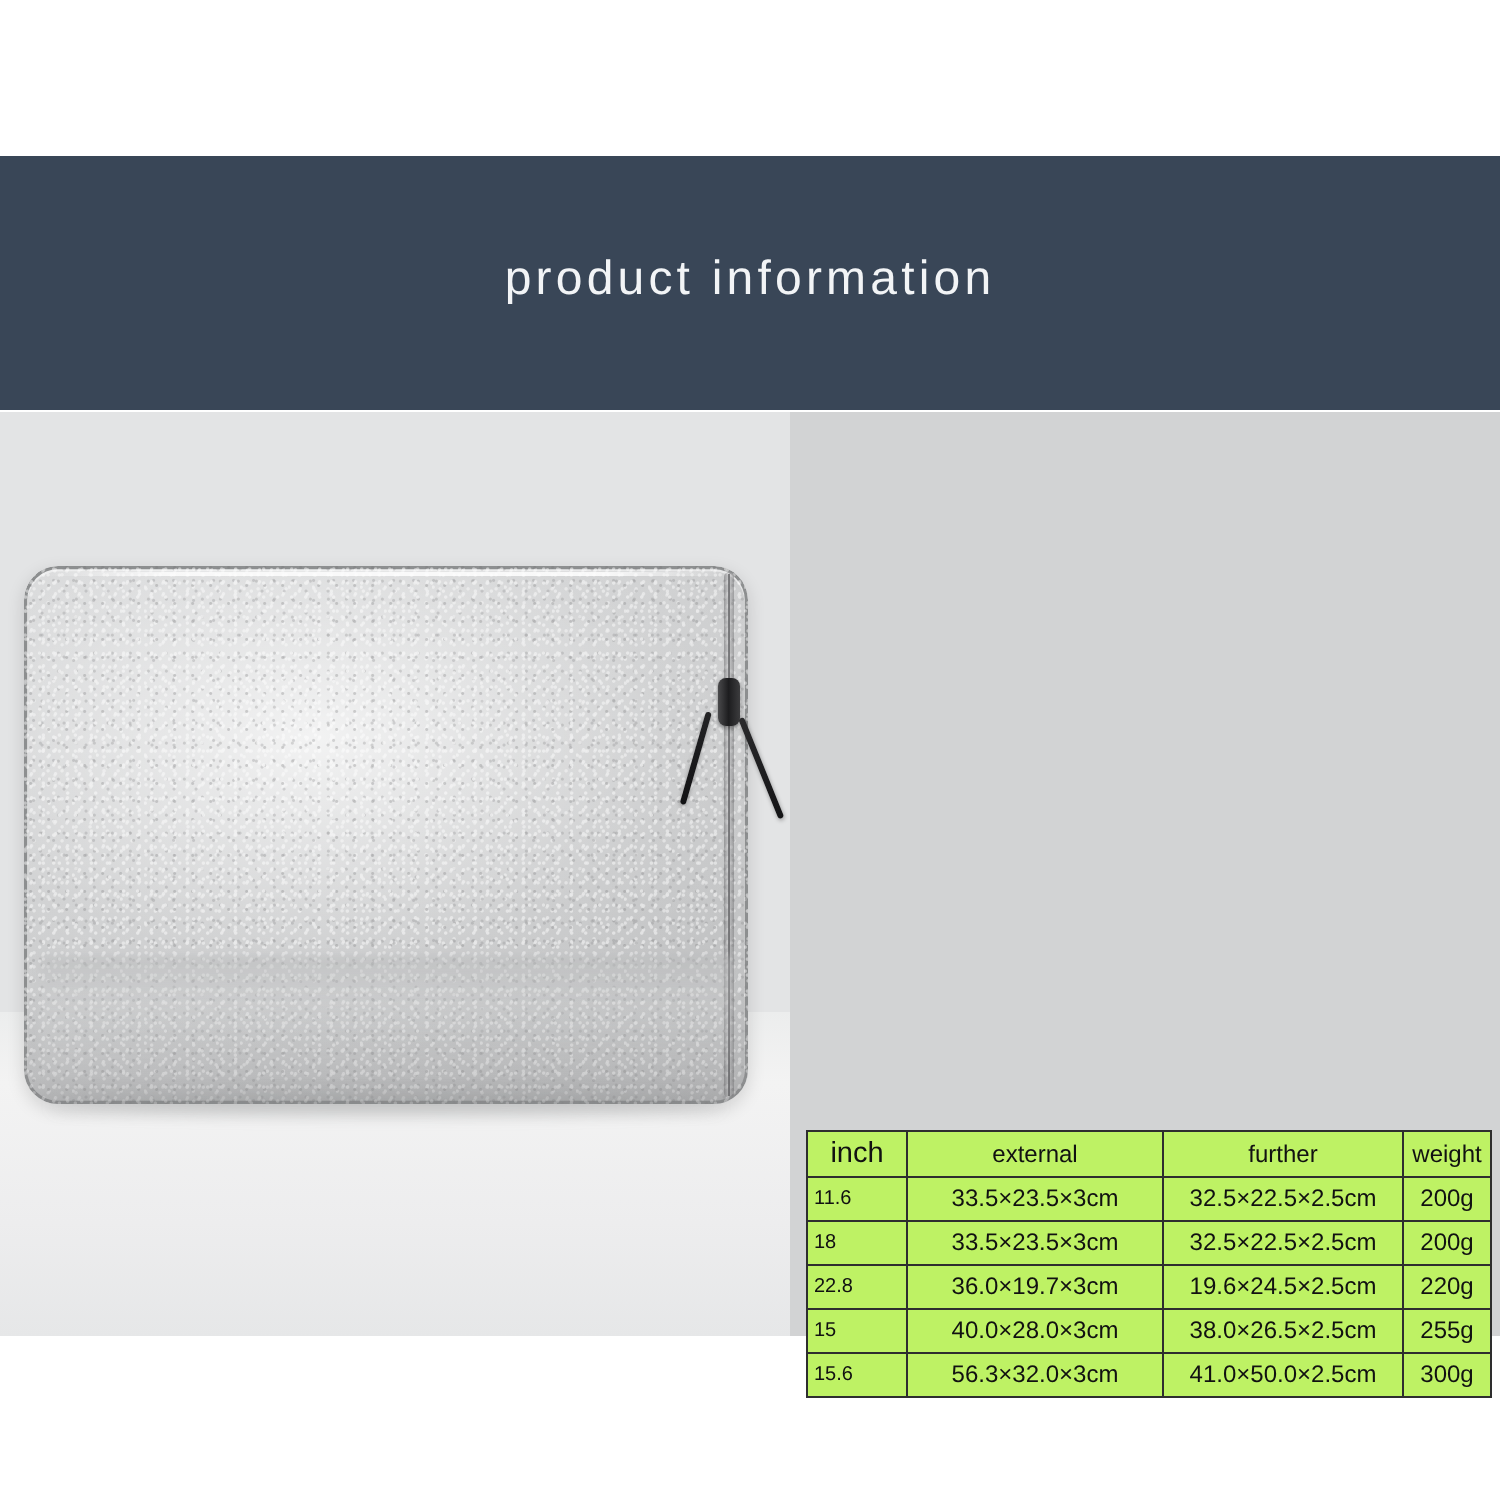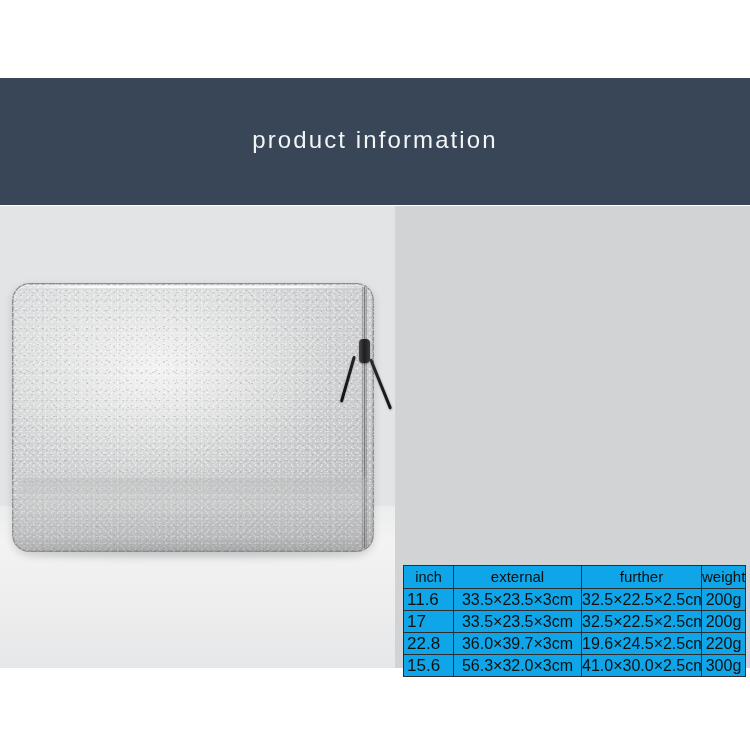--- a/index.html
+++ b/index.html
@@ -237,42 +237,42 @@
     table-layout: fixed;
     background: #d2d3d4;
   }
   .spec-table th,
   .spec-table td {
     border: 1px solid #2e2e2e;
     color: #111111;
     font-weight: 400;
     text-align: center;
     padding: 0;
-    background: #0ea5e9;
+    background: #bef264;
     white-space: nowrap;
     overflow: hidden;
   }
   .spec-table th {
     height: 22px;
-    font-size: 15px;
+    font-size: 12px;
     line-height: 22px;
   }
   .spec-table td {
     height: 21px;
-    font-size: 16px;
+    font-size: 12px;
     line-height: 21px;
   }
   .col-inch  { width: 50px; }
   .col-ext   { width: 128px; }
   .col-int   { width: 120px; }
   .col-wt    { width: 44px; }
   td.cell-inch {
     text-align: left;
     padding-left: 3px;
-    font-size: 17px;
+    font-size: 10px;
   }
   th.cell-inch { font-size: 14.5px; }
 </style>
 </head>
 <body>
 
 <div id="page">
 
   <div class="banner">
     <div class="banner-title">product information</div>
@@ -316,34 +316,40 @@
         </tr>
       </thead>
       <tbody>
         <tr>
           <td class="cell-inch">11.6</td>
           <td>33.5×23.5×3cm</td>
           <td>32.5×22.5×2.5cm</td>
           <td>200g</td>
         </tr>
         <tr>
-          <td class="cell-inch">17</td>
+          <td class="cell-inch">18</td>
           <td>33.5×23.5×3cm</td>
           <td>32.5×22.5×2.5cm</td>
           <td>200g</td>
         </tr>
         <tr>
           <td class="cell-inch">22.8</td>
-          <td>36.0×39.7×3cm</td>
+          <td>36.0×19.7×3cm</td>
           <td>19.6×24.5×2.5cm</td>
           <td>220g</td>
         </tr>
         <tr>
+          <td class="cell-inch">15</td>
+          <td>40.0×28.0×3cm</td>
+          <td>38.0×26.5×2.5cm</td>
+          <td>255g</td>
+        </tr>
+        <tr>
           <td class="cell-inch">15.6</td>
           <td>56.3×32.0×3cm</td>
-          <td>41.0×30.0×2.5cm</td>
+          <td>41.0×50.0×2.5cm</td>
           <td>300g</td>
         </tr>
       </tbody>
     </table>
 
   </div>
 </div>
 
 </body></html>

